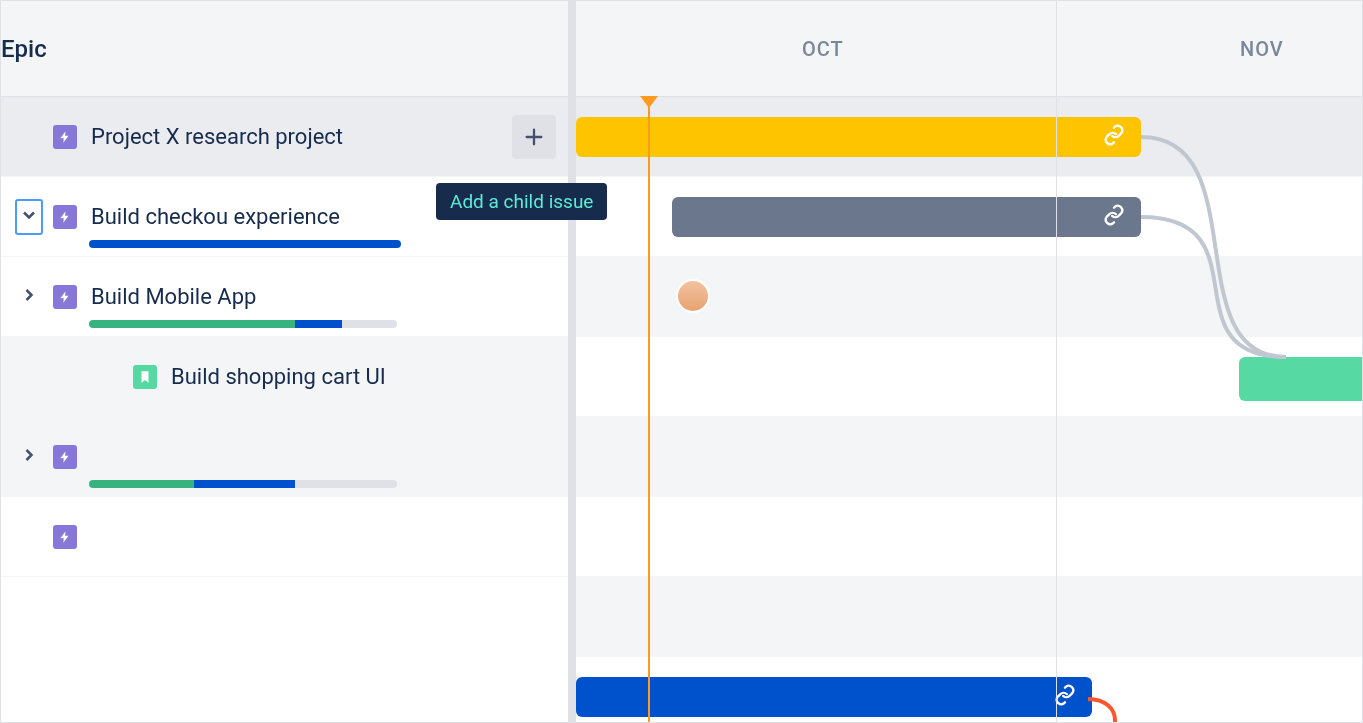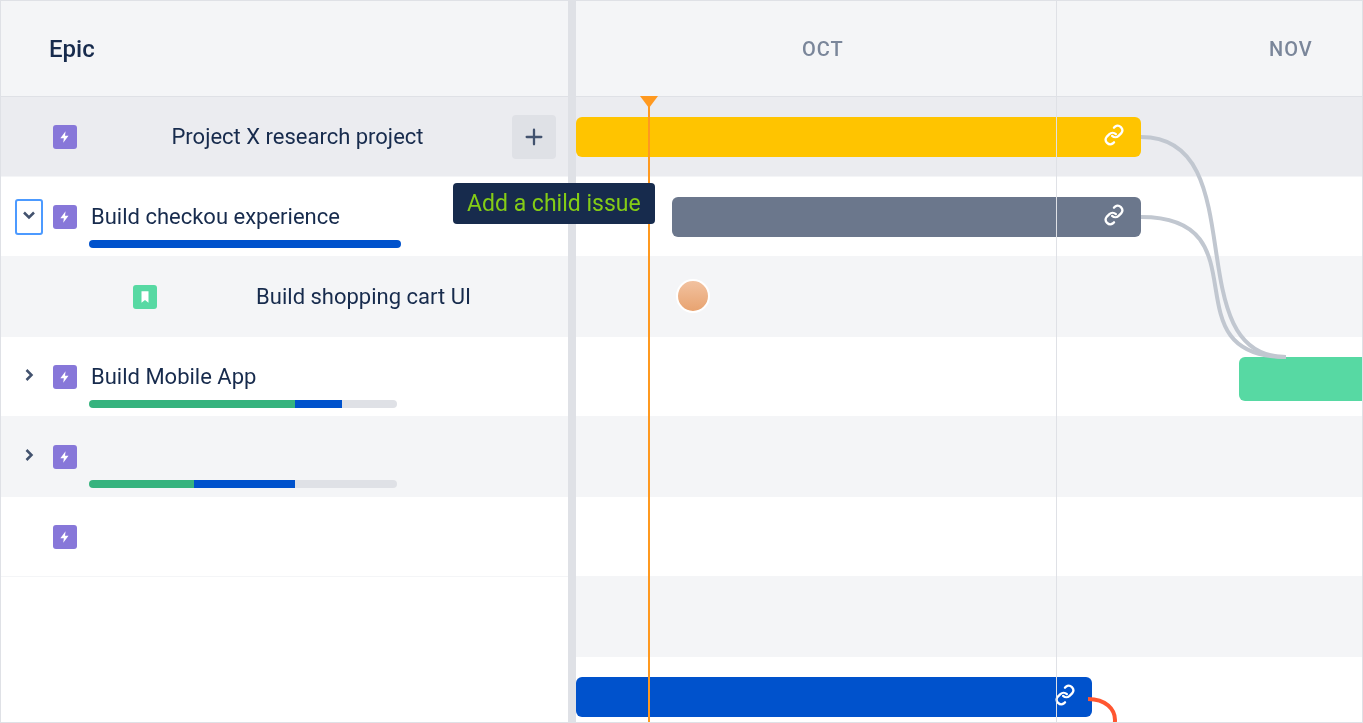--- a/index.html
+++ b/index.html
@@ -9,29 +9,29 @@
     width: 1363px;
     height: 723px;
     overflow: hidden;
     position: relative;
     color: #172B4D;
   }
   .container { display: flex; height: 100%; border: 1px solid #DFE1E6; }
   
   .sidebar { width: 575px; flex-shrink: 0; border-right: 8px solid #DFE1E6; background:#fff; }
   .sidebar-header {
-    height: 96px; display:flex; align-items:center; padding-left:48px;
+    height: 96px; display:flex; align-items:center; 
     font-size:24px; font-weight:500; color:#172B4D; background:#F4F5F7;
     border-bottom:1px solid #DFE1E6;
   }
   .row {
     position:relative; height:80px; border-bottom:1px solid #F4F5F7;
     display:flex; align-items:center; background:#fff; padding:0 12px 0 8px;
   }
-  .row.alt { background:#F4F5F7;text-align:center; }
+  .row.alt { background:#F4F5F7; }
   .row.hovered { background:#EBECF0; }
   .expand-col { width:40px; display:flex; align-items:center; justify-content:center; }
   .chevron { cursor:pointer; color:#42526E; }
   .chevron.box { border:2px solid #4C9AFF; border-radius:3px; padding:4px 2px; }
   .icon-col { width:32px; display:flex; align-items:center; justify-content:center; margin-right:10px;}
   .epic-icon {
     width:24px; height:24px; background:#8777D9; border-radius:3px;
     display:flex; align-items:center; justify-content:center;
   }
   .story-icon {
@@ -44,22 +44,22 @@
   }
   .progress-seg { height:100%; }
   .add-btn {
     width:44px; height:44px; background:#DFE1E6; border-radius:4px;
     display:flex; align-items:center; justify-content:center; cursor:pointer;
     color:#42526E; font-size:28px; font-weight:300; margin-left:8px; line-height:1;
   }
   .child-row { padding-left:44px; }
   .child-row .icon-col { margin-left:44px; }
   .tooltip {
-    position:absolute; left:453px; top:183px; background:#172B4D; color:#84cc16;
-    font-size:23px; padding:7px 14px; border-radius:4px; white-space:nowrap; z-index:30;
+    position:absolute; left:436px; top:183px; background:#172B4D; color:#5eead4;
+    font-size:19px; padding:7px 14px; border-radius:4px; white-space:nowrap; z-index:30;
   }
   
   .timeline { flex:1; position:relative; background:#fff; overflow:hidden; }
   .timeline-header {
     height:96px; background:#F4F5F7; border-bottom:1px solid #DFE1E6;
     display:flex; align-items:center; font-size:20px; font-weight:500; color:#7A869A; letter-spacing:1px;
     position:relative;
   }
   .month-sep { position:absolute; top:0; bottom:0; width:1px; background:#DFE1E6; }
   .month-lbl { position:absolute; }
@@ -127,50 +127,50 @@
               <svg width="14" height="14" viewBox="0 0 24 24" fill="white">
                 <path d="M13 2L4 14h6l-1 8 9-12h-6l1-8z"></path>
               </svg>
             </div>
           </div>
           <div class="row-title">Build checkou experience</div>
           <div class="progress" style="width: 312px;">
             <div class="progress-seg" style="width: 100%; background: rgb(0, 82, 204);"></div>
           </div>
         </div>
-        <div class="row alt child-row">
-          <div class="expand-col"></div>
-          <div class="icon-col">
-            <div class="story-icon">
-              <svg width="14" height="14" viewBox="0 0 24 24" fill="white">
-                <path d="M6 2v20l6-5 6 5V2z"></path>
-              </svg>
-            </div>
-          </div>
-          <div class="row-title">Build shopping cart UI</div>
-        </div>
         <div class="row">
           <div class="expand-col">
             <span class="chevron"><svg width="20" height="20" viewBox="0 0 24 24" fill="none" stroke="#42526E" stroke-width="3">
                 <path d="M9 6l6 6-6 6"></path>
               </svg></span>
           </div>
           <div class="icon-col">
             <div class="epic-icon">
               <svg width="14" height="14" viewBox="0 0 24 24" fill="white">
                 <path d="M13 2L4 14h6l-1 8 9-12h-6l1-8z"></path>
               </svg>
             </div>
           </div>
           <div class="row-title">Build Mobile App</div>
           <div class="progress" style="width: 308px;">
             <div class="progress-seg" style="width: 67%; background: rgb(54, 179, 126);"></div>
             <div class="progress-seg" style="width: 15%; background: rgb(0, 82, 204);"></div>
             <div class="progress-seg" style="width: 18%; background: rgb(223, 225, 230);"></div>
           </div>
+        </div>
+        <div class="row alt child-row">
+          <div class="expand-col"></div>
+          <div class="icon-col">
+            <div class="story-icon">
+              <svg width="14" height="14" viewBox="0 0 24 24" fill="white">
+                <path d="M6 2v20l6-5 6 5V2z"></path>
+              </svg>
+            </div>
+          </div>
+          <div class="row-title">Build shopping cart UI</div>
         </div>
         <div class="row alt">
           <div class="expand-col">
             <span class="chevron"><svg width="20" height="20" viewBox="0 0 24 24" fill="none" stroke="#42526E" stroke-width="3">
                 <path d="M9 6l6 6-6 6"></path>
               </svg></span>
           </div>
           <div class="icon-col">
             <div class="epic-icon">
               <svg width="14" height="14" viewBox="0 0 24 24" fill="white">
@@ -193,21 +193,21 @@
               </svg>
             </div>
           </div>
         </div>
       </div>
   </div>
   <div class="timeline">
     <div class="timeline-header">
       <div class="month-sep" style="left: 480px;"></div>
       <span class="month-lbl" style="left: 226px;">OCT</span>
-      <span class="month-lbl" style="left: 693px;">NOV</span>
+      <span class="month-lbl" style="left: 664px;">NOV</span>
     </div>
     <div class="today-tri"></div>
     <div class="timeline-rows" id="timeline-rows">
       <div class="today-marker"></div>
     <div class="trow alt hovered">
           <div class="bar" style="left: 0px; width: 565px; background: rgb(255, 196, 0);">
             <span class="link-ic"><svg width="22" height="22" viewBox="0 0 24 24" fill="none" stroke="white" stroke-width="2.5" stroke-linecap="round">
                 <path d="M10 13a5 5 0 007 0l3-3a5 5 0 00-7-7l-1 1"></path>
                 <path d="M14 11a5 5 0 00-7 0l-3 3a5 5 0 007 7l1-1"></path>
               </svg></span>

